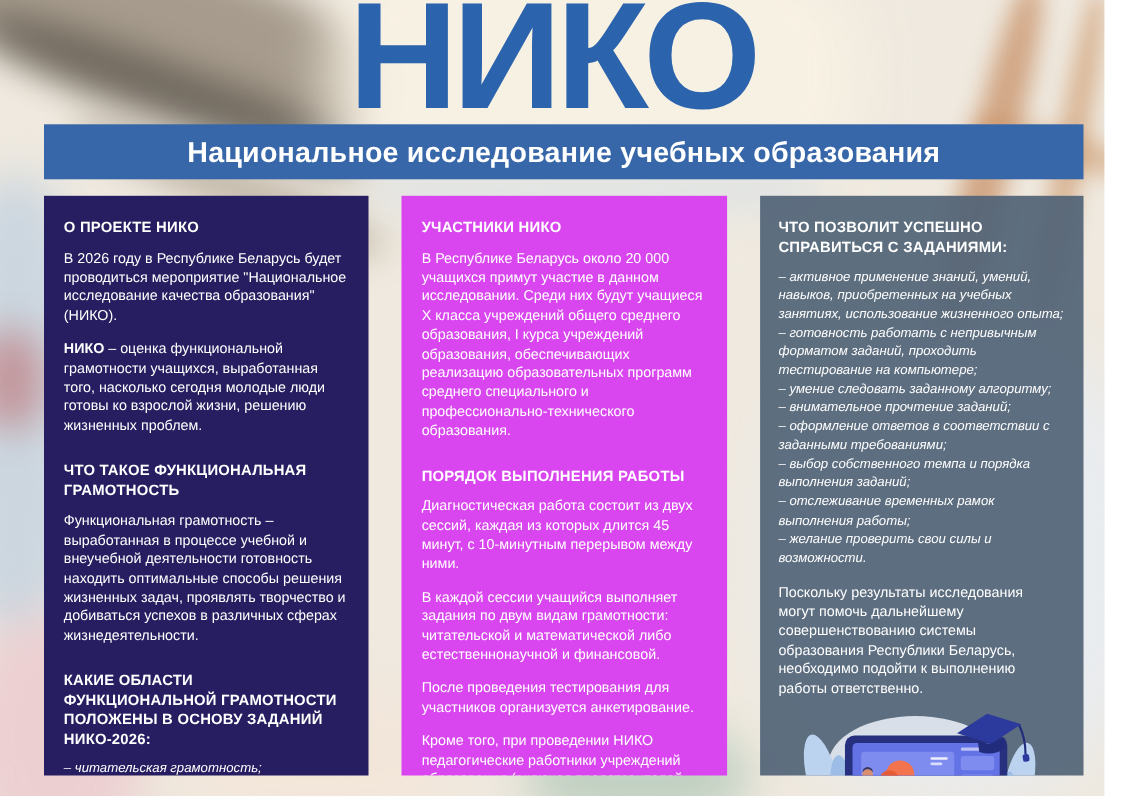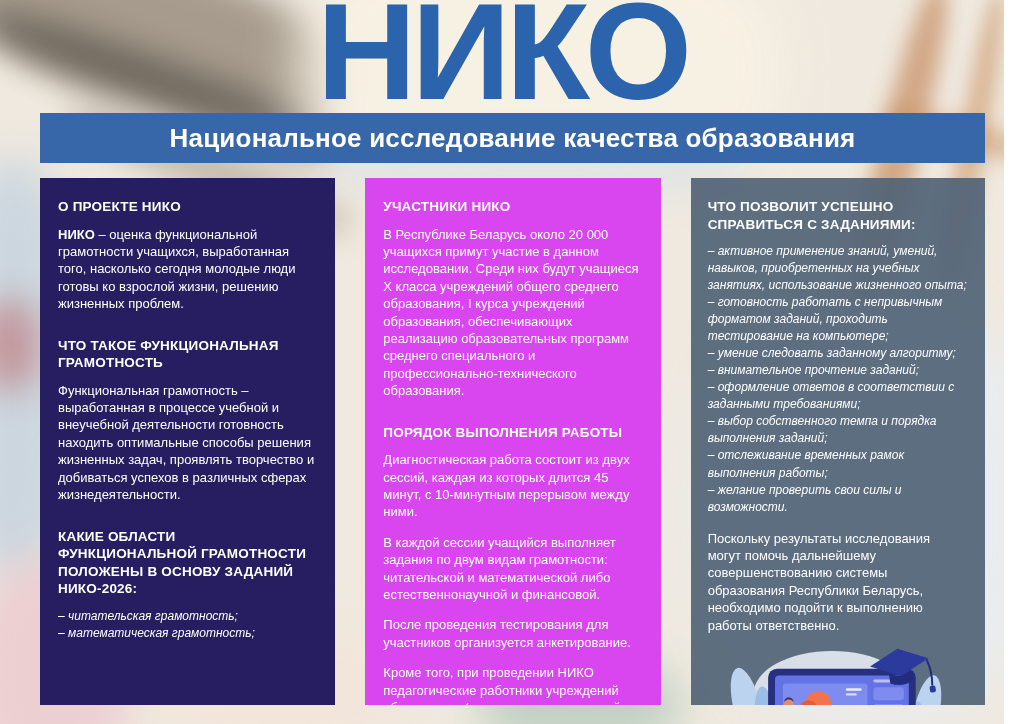--- a/index.html
+++ b/index.html
@@ -65,27 +65,28 @@
     <div class="blob b10"></div>
     <div class="blob b11"></div>
     <div class="blob b12"></div>
     <div class="blob b13"></div>
     <div class="blob b14"></div>
   </div>
 
   <h1 class="title">НИКО</h1>
 
   <div class="banner">
-    <span>Национальное исследование качества образования</span>
+    <span>Национальное исследование учебных образования</span>
   </div>
 
   <div class="columns">
 
     <section class="panel panel-about">
       <h2>О ПРОЕКТЕ НИКО</h2>
+      <p>В 2026 году в Республике Беларусь будет проводиться мероприятие "Национальное исследование качества образования" (НИКО).</p>
       <p><b>НИКО</b><span> – оценка функциональной грамотности учащихся, выработанная того, насколько сегодня молодые люди готовы ко взрослой жизни, решению жизненных проблем.</span></p>
       <h2 class="sec">ЧТО ТАКОЕ ФУНКЦИОНАЛЬНАЯ ГРАМОТНОСТЬ</h2>
       <p>Функциональная грамотность – выработанная в процессе учебной и внеучебной деятельности готовность находить оптимальные способы решения жизненных задач, проявлять творчество и добиваться успехов в различных сферах жизнедеятельности.</p>
       <h2 class="sec">КАКИЕ ОБЛАСТИ ФУНКЦИОНАЛЬНОЙ ГРАМОТНОСТИ ПОЛОЖЕНЫ В ОСНОВУ ЗАДАНИЙ НИКО-2026:</h2>
       <div class="list">
         <div>– читательская грамотность;</div>
         <div>– математическая грамотность;</div>
 
       </div>
     </section>

